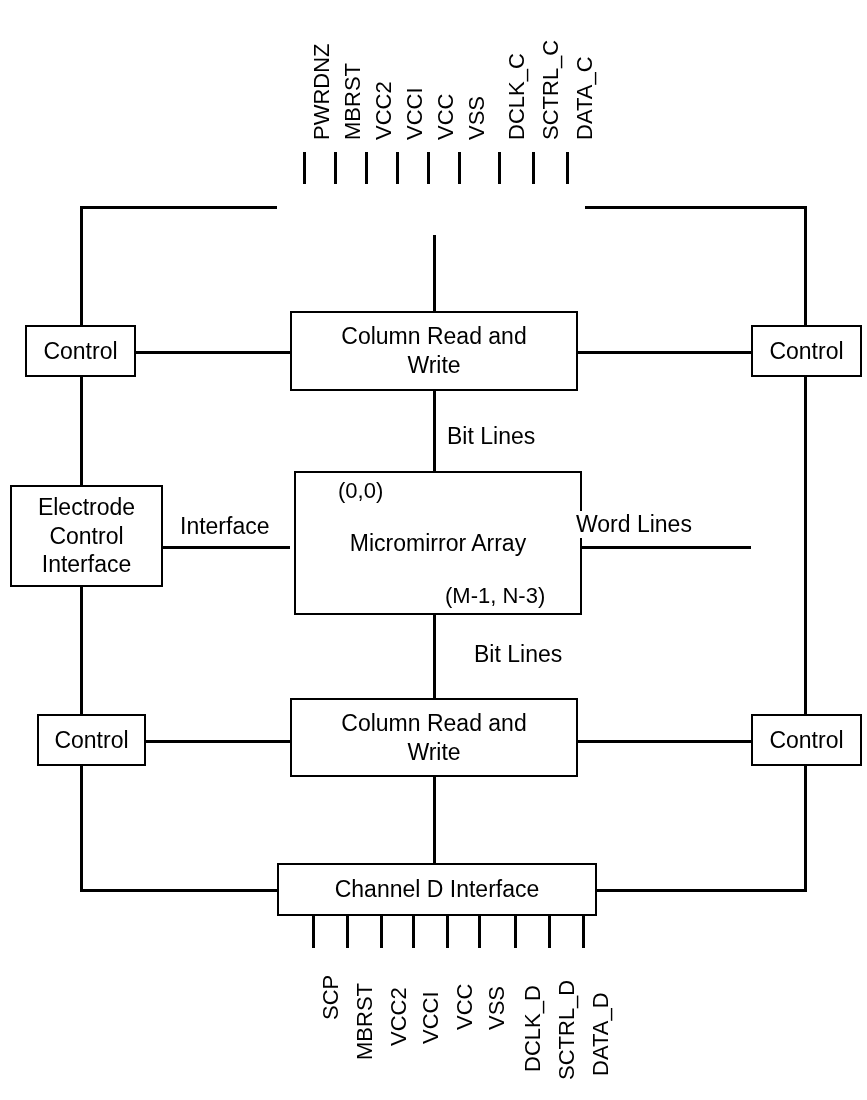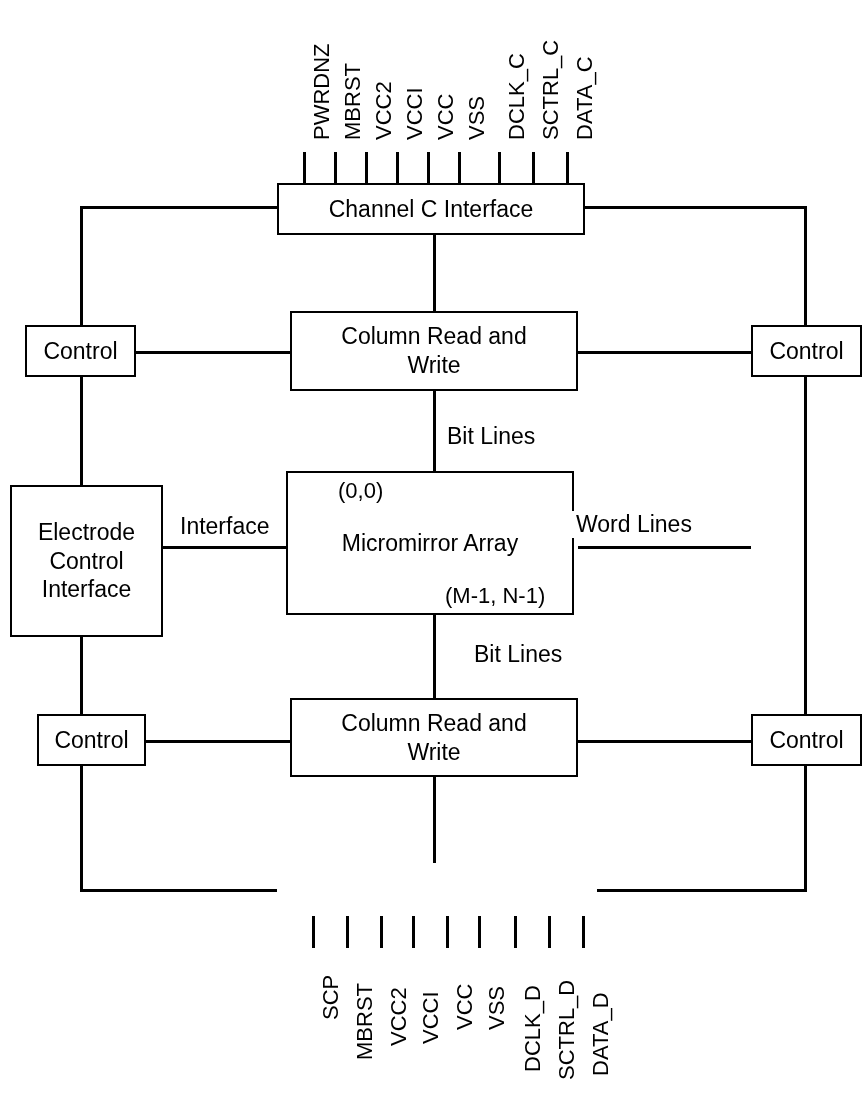--- a/index.html
+++ b/index.html
@@ -142,62 +142,62 @@
   <div class="wire h" style="left:578px; top:351px; width:173px;"></div>
 
   <div class="wire h" style="left:146px; top:740px; width:144px;"></div>
 
   <div class="wire h" style="left:578px; top:740px; width:173px;"></div>
 
   <div class="wire h" style="left:163px; top:546px; width:127px;"></div>
 
   <div class="wire h" style="left:578px; top:546px; width:173px;"></div>
 
-  <div class="box" style="left:277px; top:183px; width:308px; height:52px;">
-    <span class="lines">Channel C Interface</span>
-  </div>
 
   <div class="box" style="left:290px; top:311px; width:288px; height:80px; flex-direction:column;">
     <span>Column Read and</span>
     <span>Write</span>
   </div>
 
   <div class="box" style="left:25px; top:325px; width:111px; height:52px;">
     <span>Control</span>
   </div>
 
   <div class="box" style="left:751px; top:325px; width:111px; height:52px;">
     <span>Control</span>
   </div>
 
-  <div class="box" style="left:10px; top:485px; width:153px; height:152px; flex-direction:column;">
+  <div class="box" style="left:10px; top:485px; width:153px; height:102px; flex-direction:column;">
     <span>Electrode</span>
     <span>Control</span>
     <span>Interface</span>
   </div>
 
-  <div class="box" style="left:286px; top:471px; width:288px; height:144px;">
+  <div class="box" style="left:294px; top:471px; width:288px; height:144px;">
     <span>Micromirror Array</span>
   </div>
   <div class="corner-label" style="left:296px; top:478px;margin-left:40px;">(0,0)</div>
-  <div class="corner-label" style="left:443px; top:583px;">(M-1, N-1)</div>
+  <div class="corner-label" style="left:443px; top:583px;">(M-1, N-3)</div>
 
 
   <div class="box" style="left:290px; top:698px; width:288px; height:79px; flex-direction:column;">
     <span>Column Read and</span>
     <span>Write</span>
   </div>
 
   <div class="box" style="left:37px; top:714px; width:109px; height:52px;">
     <span>Control</span>
   </div>
 
   <div class="box" style="left:751px; top:714px; width:111px; height:52px;">
     <span>Control</span>
   </div>
 
+  <div class="box" style="left:277px; top:863px; width:320px; height:53px;">
+    <span class="lines">Channel D Interface</span>
+  </div>
 
   <div class="edgelabel" style="left:443px; top:423px;">Bit Lines</div>
   <div class="edgelabel" style="left:470px; top:641px;">Bit Lines</div>
   <div class="edgelabel" style="left:176px; top:513px;">Interface</div>
   <div class="edgelabel" style="left:572px; top:511px;">Word Lines</div>
 
 </div>
 
 </body></html>

